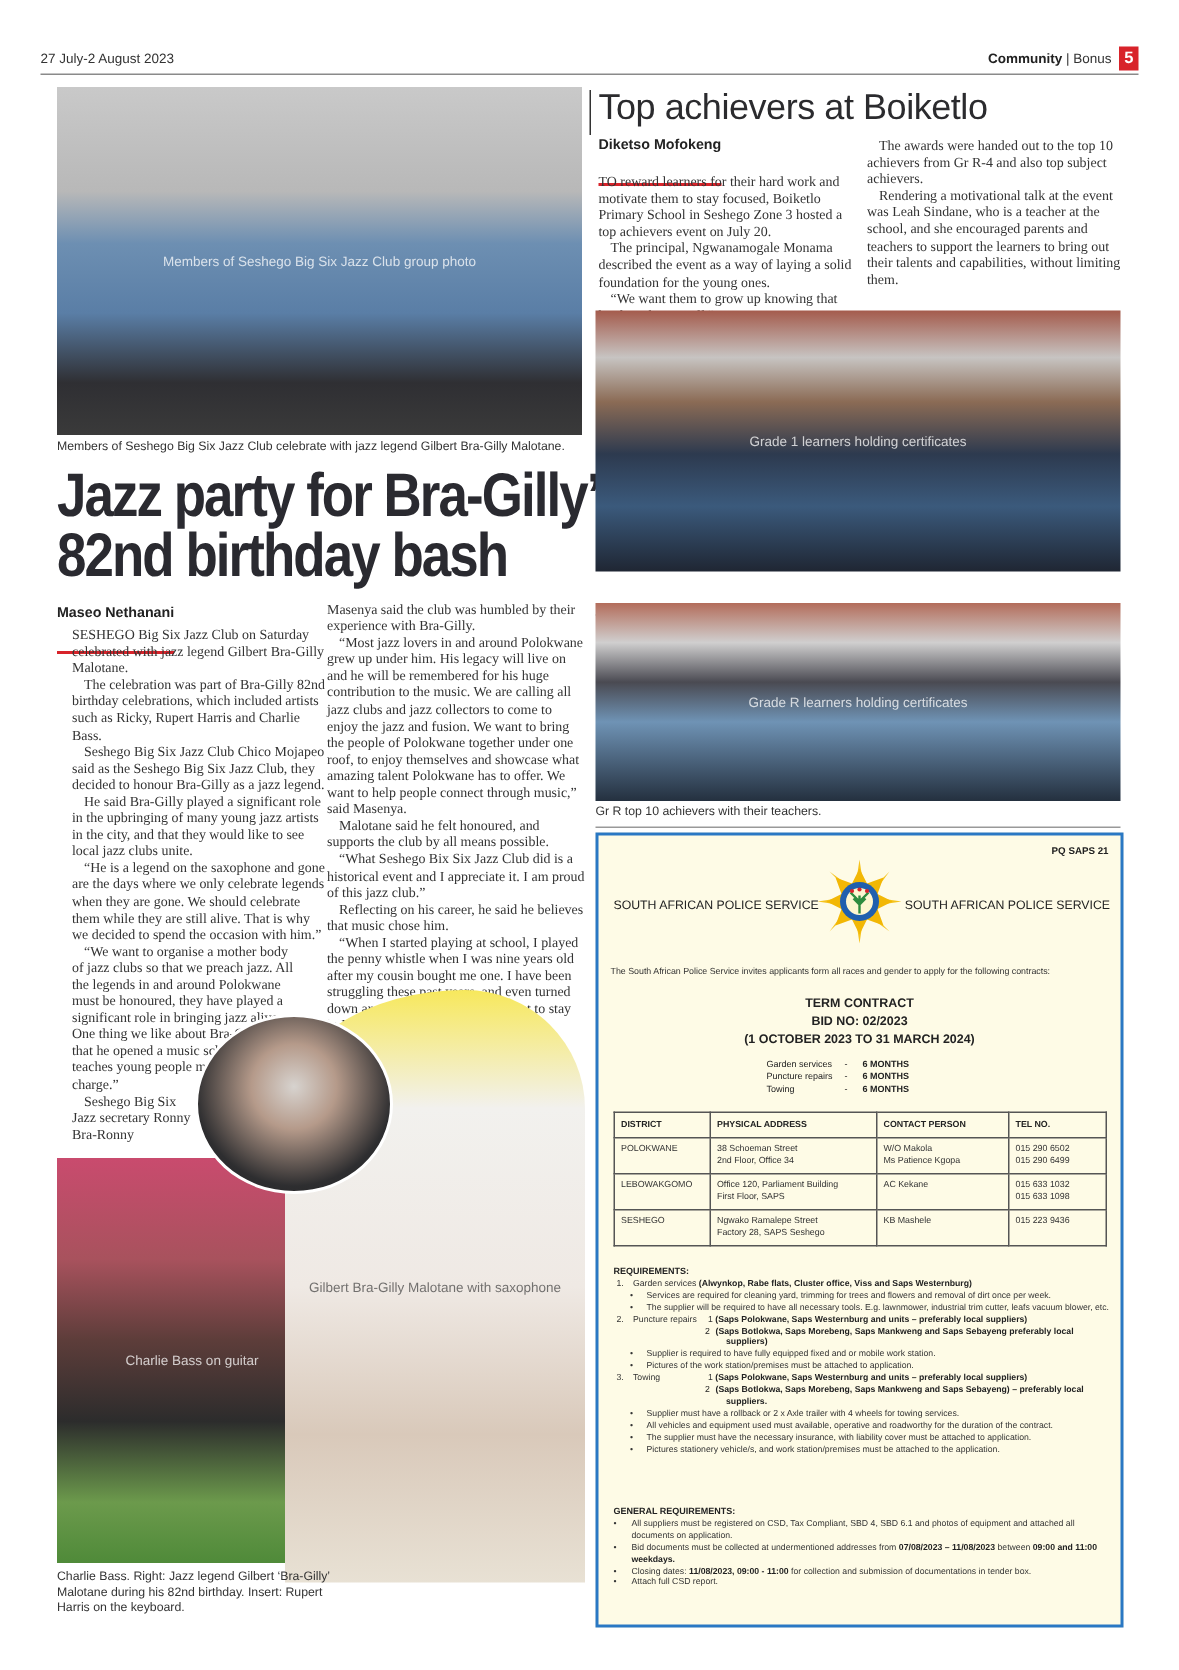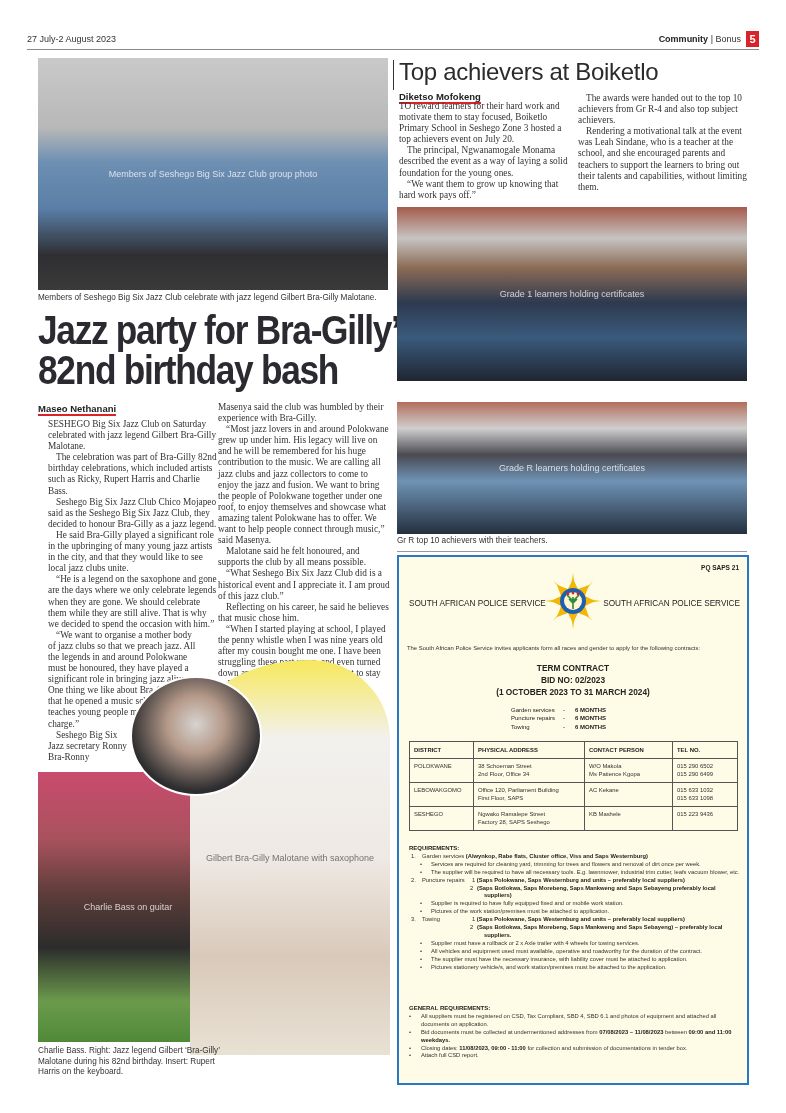--- a/index.html
+++ b/index.html
@@ -26,21 +26,21 @@
     background: linear-gradient(180deg, #f7e85c 0%, #f2f1ee 20%, #efe9e4 50%, #d9c9ba 75%, #e8e1d4 100%);
     border-radius: 60% 40% 0 0 / 20% 20% 0 0; }
   .photo-rupert { left: 130px; top: 676px; width: 132px; height: 120px; border-radius: 50%;
     background: radial-gradient(circle at 50% 40%, #d7d3cf 0%, #b59a8a 30%, #2e2e30 70%, #1d1d1f 100%); border: 2px solid #fff; }
   .photo-label { position: absolute; left: 50%; top: 50%; transform: translate(-50%,-50%); font: 9px "Liberation Sans", sans-serif; color: rgba(255,255,255,0.75); white-space: nowrap; }
 
   .caption { position: absolute; font: 8.2px "Liberation Sans", sans-serif; color: #333; line-height: 10.5px; }
 
   .headline-jazz { position: absolute; left: 38px; top: 310px; width: 355px; font: bold 41px "Liberation Sans Narrow", "Liberation Sans", sans-serif; line-height: 40px; color: #2a2a30; letter-spacing: -1.5px; transform: scaleX(0.86); transform-origin: left top; white-space: nowrap; }
 
-  .byline { position: absolute; font: bold 9.5px "Liberation Sans", sans-serif; color: #222; border-bottom: 2px solid #d8232a; padding-bottom: 0; }
+  .byline { position: absolute; font: bold 9.5px "Liberation Sans", sans-serif; color: #222; border-bottom: 2px solid #d8232a; padding-bottom: 20px; }
 
   .col { position: absolute; font-size: 9.3px; line-height: 11.1px; color: #333; text-align: left; }
   .col p { text-indent: 8px; }
   .col p.first { text-indent: 0; }
 
   .headline-top { position: absolute; left: 399px; top: 58px; font: 24px "Liberation Sans", sans-serif; color: #2b2b2e; letter-spacing: -0.3px; }
   .vrule { position: absolute; left: 393px; top: 60px; width: 1px; height: 30px; background: #333; }
 
   .rule-ad { position: absolute; left: 397px; top: 551px; width: 350px; height: 1px; background: #999; }
 
@@ -130,21 +130,21 @@
   <span class="photo-label" style="color:rgba(60,60,60,0.7);">Gilbert Bra-Gilly Malotane with saxophone</span>
 </div>
 <div class="photo photo-rupert"></div>
 
 <div class="caption" style="left:38px; top:1046px; width:190px;">Charlie Bass. Right: Jazz legend Gilbert ‘Bra-Gilly’ Malotane during his 82nd birthday. Insert: Rupert Harris on the keyboard.</div>
 
 <div class="vrule"></div>
 <div class="headline-top">Top achievers at Boiketlo</div>
 <div class="byline" style="left:399px; top:91px;">Diketso Mofokeng</div>
 
-<div class="col" style="left:399px; top:101px; width:173px;">
+<div class="col" style="left:399px; top:117px; width:173px;">
   <p class="first">TO reward learners for their hard work and motivate them to stay focused, Boiketlo Primary School in Seshego Zone 3 hosted a top achievers event on July 20.</p>
   <p>The principal, Ngwanamogale Monama described the event as a way of laying a solid foundation for the young ones.</p>
   <p>“We want them to grow up knowing that hard work pays off.”</p>
 </div>
 <div class="col" style="left:578px; top:93px; width:172px;">
   <p>The awards were handed out to the top 10 achievers from Gr R-4 and also top subject achievers.</p>
   <p>Rendering a motivational talk at the event was Leah Sindane, who is a teacher at the school, and she encouraged parents and teachers to support the learners to bring out their talents and capabilities, without limiting them.</p>
 </div>
 
 <div class="photo photo-gr1">

